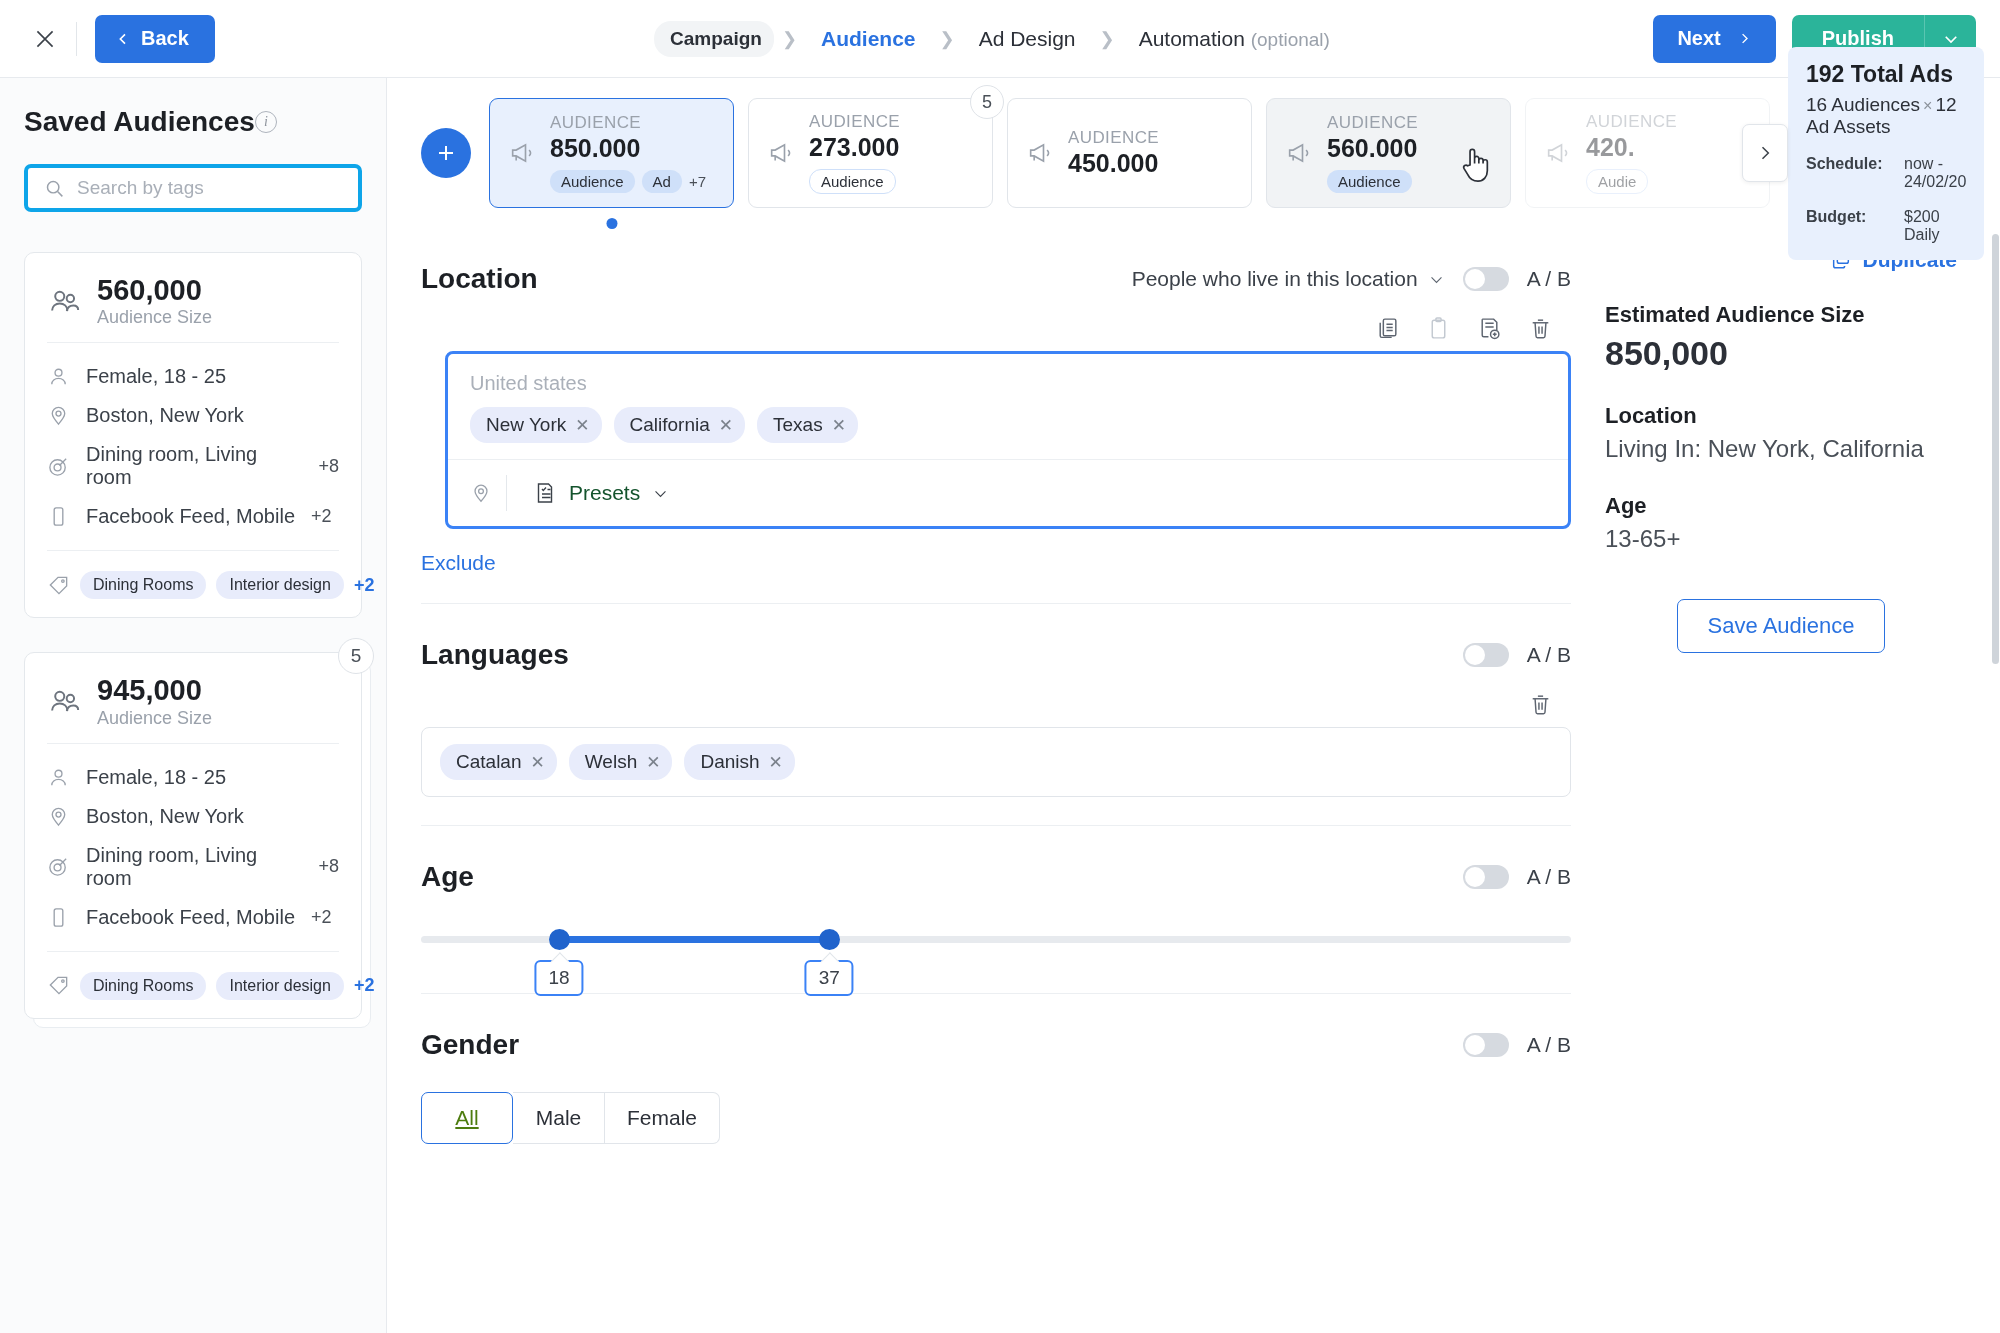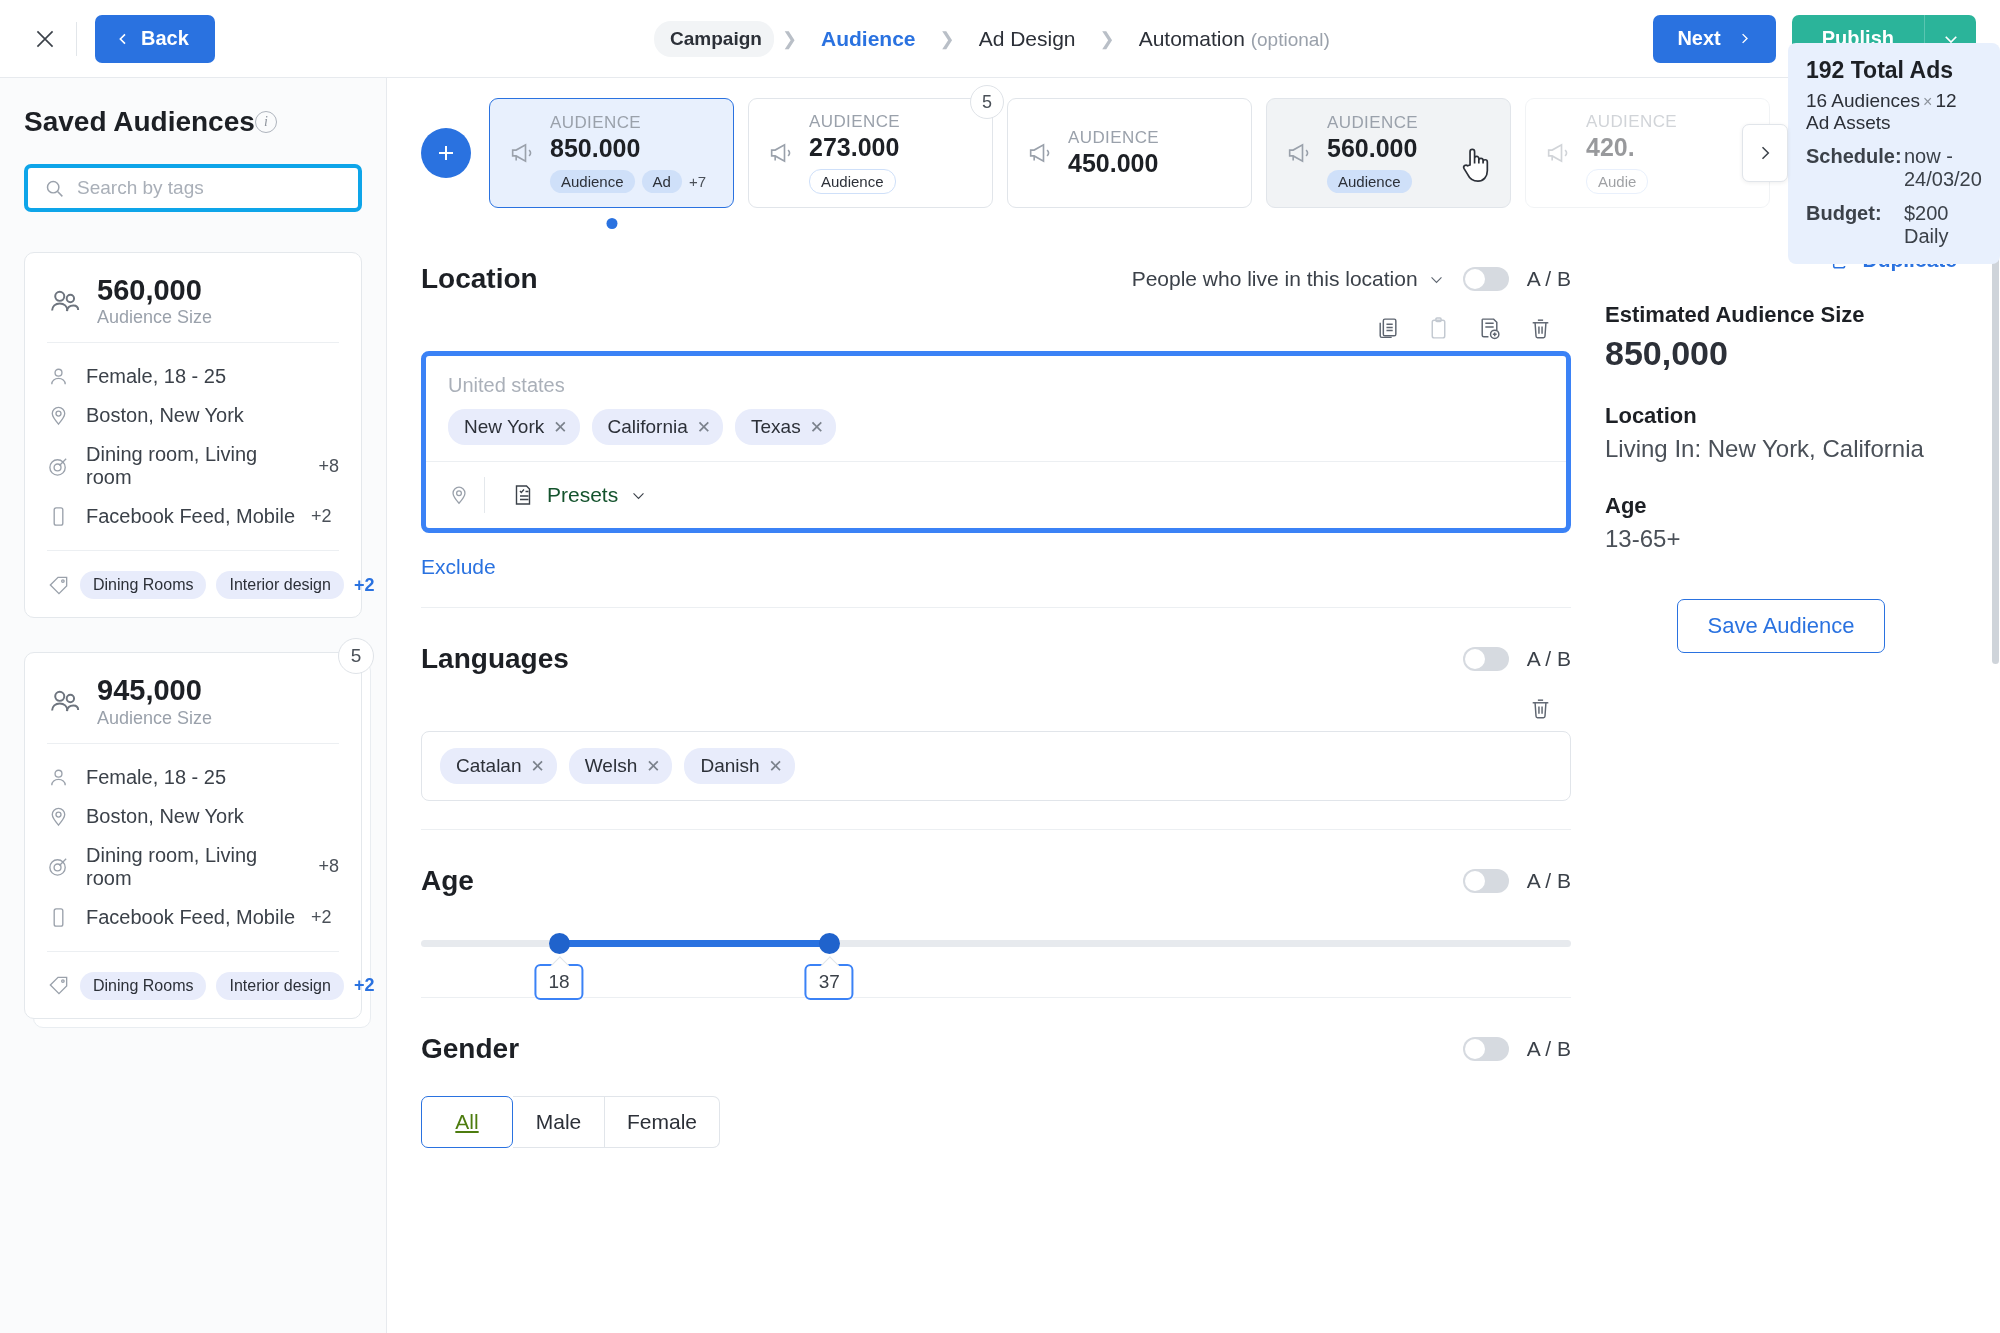--- a/index.html
+++ b/index.html
@@ -167,21 +167,21 @@
     border-radius: 7px; display: flex; align-items: center; justify-content: center;
     cursor: pointer; z-index: 8; box-shadow: 0 1px 4px rgba(0,0,0,.07);
   }
   .summary-card {
     margin-left: auto; width: 286px; background: #e8f0fd; border-radius: 8px;
     padding: 14px 18px 16px;
   }
   .sum-title { font-size: 23px; font-weight: bold; color: #1d2025; }
   .sum-sub { font-size: 19px; color: #2c3038; margin-top: 6px; }
   .sum-sub .x { color: #8b929b; font-size: 16px; padding: 0 3px; }
-  .sum-line { display: flex; gap: 10px; font-size: 20px; color: #3b4149; margin-top: 11px; }
+  .sum-line { display: flex; gap: 10px; font-size: 16px; color: #3b4149; margin-top: 17px; }
   .sum-key { font-weight: bold; width: 88px; flex: 0 0 88px; }
 
   .content { flex: 1; display: flex; min-height: 0; }
   .form-col { flex: 1; min-width: 0; padding: 0 34px; overflow: hidden; }
   .right-col { width: 386px; flex: 0 0 386px; padding: 20px 34px 0 0; }
 
   .sec { padding: 28px 0 0; }
   .sec-head { display: flex; align-items: center; min-height: 46px; }
   .sec-title { font-size: 28px; font-weight: bold; color: #1d2025; }
   .sec-right { margin-left: auto; display: flex; align-items: center; gap: 18px; }
@@ -196,21 +196,21 @@
   .toggle .knob {
     position: absolute; left: 2px; top: 2px; width: 20px; height: 20px;
     border-radius: 50%; background: #fff;
   }
   .ab-label { font-size: 21px; color: #3b4149; }
 
   .icon-row { display: flex; justify-content: flex-end; gap: 26px; padding: 14px 18px 10px 0; }
   .icon-btn { cursor: pointer; color: #5e6570; display: flex; }
   .icon-btn.dim { color: #c3c9d1; }
 
-  .field-box { border: 5px solid #3b82f6; border-radius: 8px; padding: 18px 22px 0; }
+  .field-box { border: 3px solid #3b82f6; border-radius: 8px; padding: 18px 22px 0; margin-left: 24px; }
   .group-label { font-size: 20px; color: #aab0b9; margin-bottom: 12px; }
   .chips { display: flex; flex-wrap: wrap; gap: 12px; padding-bottom: 16px; }
   .chip {
     background: #e8ecfb; border-radius: 17px; padding: 7px 12px 7px 16px;
     display: flex; align-items: center; gap: 9px; font-size: 19px; color: #2c3038;
   }
   .chip .x { color: #7b828c; font-size: 17px; cursor: pointer; line-height: 1; }
   .box-div { height: 1px; background: #eceff2; margin: 0 -22px; }
   .search-row { display: flex; align-items: center; height: 66px; gap: 14px; }
   .search-row input {
@@ -605,21 +605,21 @@
           </div>
         </div>
 
         <div class="summary-card">
           <div class="sum-title">192 Total Ads</div>
           <div class="sum-sub">
             <span>16 Audiences</span><span class="x">×</span><span>12 Ad Assets</span>
           </div>
           <div class="sum-line">
             <span class="sum-key">Schedule:</span>
-            <span>now - 24/03/20</span>
+            <span>now - 24/02/20</span>
           </div>
           <div class="sum-line">
             <span class="sum-key">Budget:</span>
             <span>$200 Daily</span>
           </div>
         </div>
       </div>
 
       <div class="content">
 

